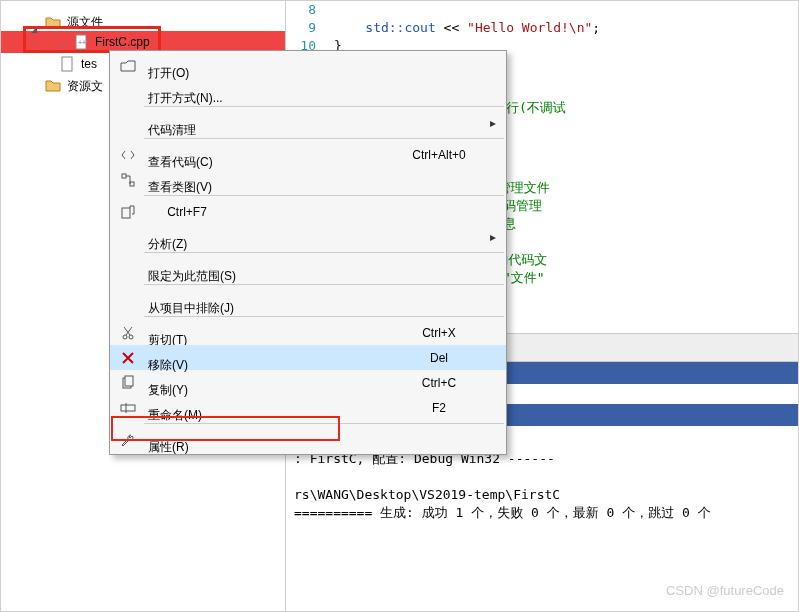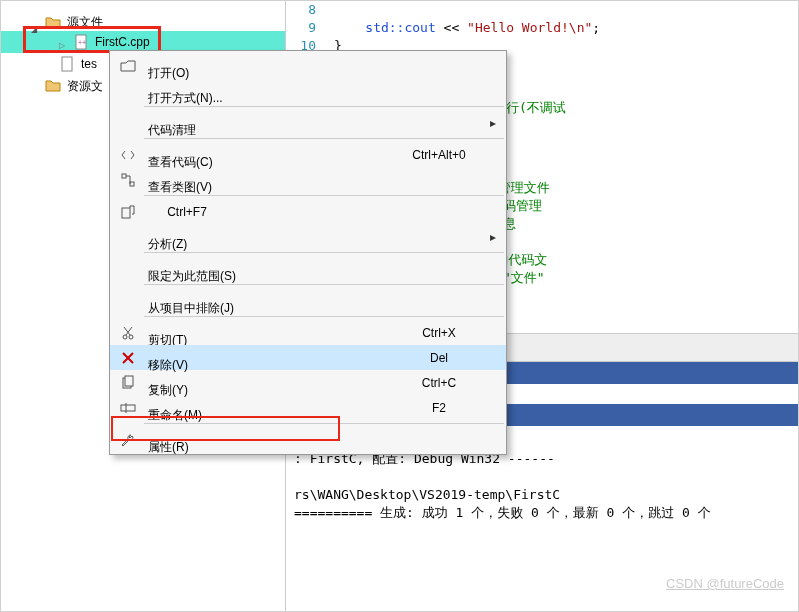--- a/index.html
+++ b/index.html
@@ -10,21 +10,21 @@
       width: 799px;
       height: 612px;
       overflow: hidden;
       position: relative;
       border: 1px solid #d0d0d0;
     }
     .main-area { display: flex; height: 100%; }
     .tree-panel { width: 285px; background: #fff; padding-top: 8px; border-right: 1px solid #ccc; position: relative; }
     .tree-item { display: flex; align-items: center; height: 22px; padding-left: 30px; cursor: pointer; }
     .tree-item.file { padding-left: 58px; }
-    .tree-item.selected { background: #5eead4; }
+    .tree-item.selected { background: #ef4444; }
     .tree-icon { width: 16px; height: 16px; margin-right: 6px; display: inline-flex; align-items: center; justify-content: center; }
     .expand-tri { width: 10px; height: 10px; margin-right: 4px; display: inline-block; }
     .expand-tri.open::before { content: "◢"; font-size: 8px; color: #555; }
     .expand-tri.closed::before { content: "▷"; font-size: 8px; color: #777; }
     .highlight-box1 { position: absolute; border: 3px solid #e8271a; pointer-events: none; z-index: 100; }
     .highlight-box2 { position: absolute; border: 2px solid #e8271a; pointer-events: none; z-index: 1001; }
 
     .code-panel { flex: 1; background: #fff; font-family: Consolas, monospace; font-size: 13px; position: relative; }
     .code-gutter { position: absolute; left: 0; top: 0; width: 36px; text-align: right; color: #2b91af; padding-right: 6px; line-height: 18px; padding-top: 0px;}
     .code-gutter div { height: 18px; }
@@ -32,21 +32,21 @@
     .cc-string { color: #a31515; }
     .cc-op { color: #000; }
     .cc-green { color: #008000; }
     .cc-blue { color: #0000ff; }
     .cc-black { color: #000; }
     .cc-identifier { color: #1d4ed8; }
     .code-sep { height: 8px; }
     .issues-header { background: #eee; border-top: 1px solid #ccc; border-bottom: 1px solid #ccc; padding: 5px 6px; font-size: 12px; color: #333;}
     .blue-bar { background: #3a5fa5; height: 22px; }
     .output-panel { font-family: Consolas, "Microsoft YaHei", monospace; font-size: 13px; padding: 6px 8px; white-space: pre; line-height: 18px; color: #000; overflow:hidden;}
-    .watermark { position: absolute; right: 14px; bottom: 20px; color: #ccc; font-size: 13px; font-family: Arial; z-index: 50; text-decoration: underline;}
+    .watermark { position: absolute; right: 14px; bottom: 13px; color: #ccc; font-size: 13px; font-family: Arial; z-index: 50;}
     
     .context-menu {
       position: absolute;
       left: 108px;
       top: 49px;
       width: 398px;
       background: #f6f6f6;
       border: 1px solid #999;
       box-shadow: 4px 4px 6px rgba(0,0,0,0.25);
       z-index: 1000;

